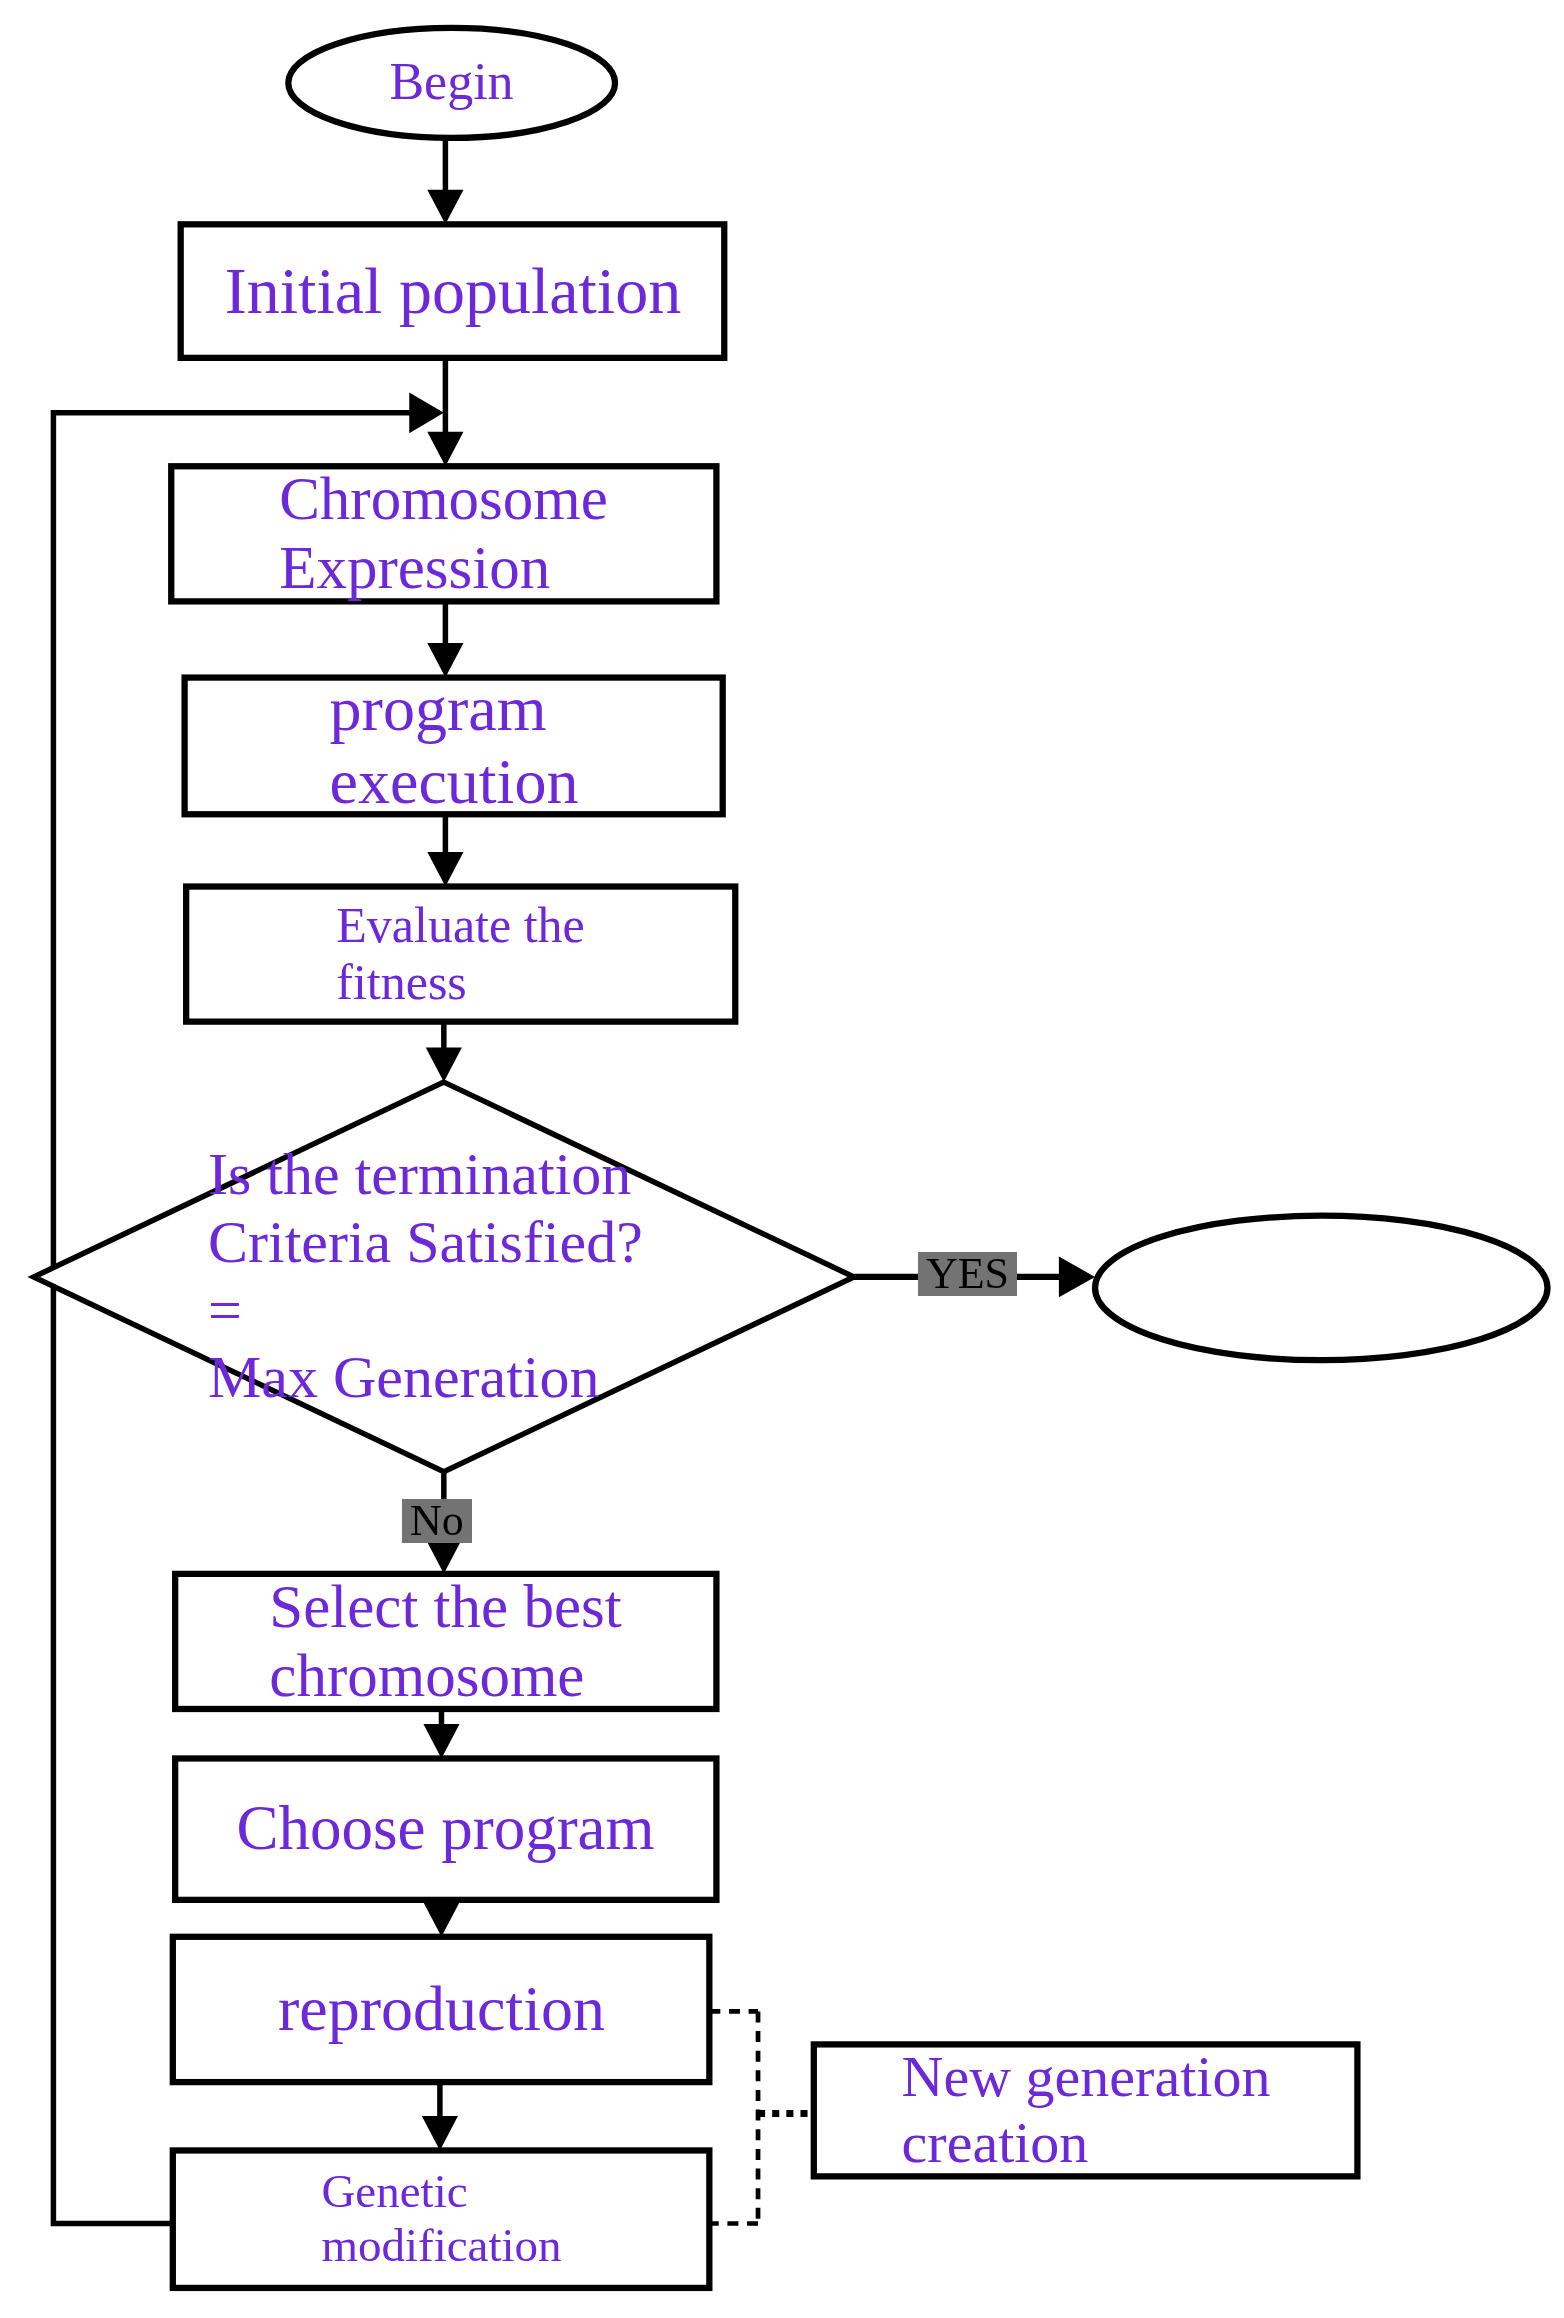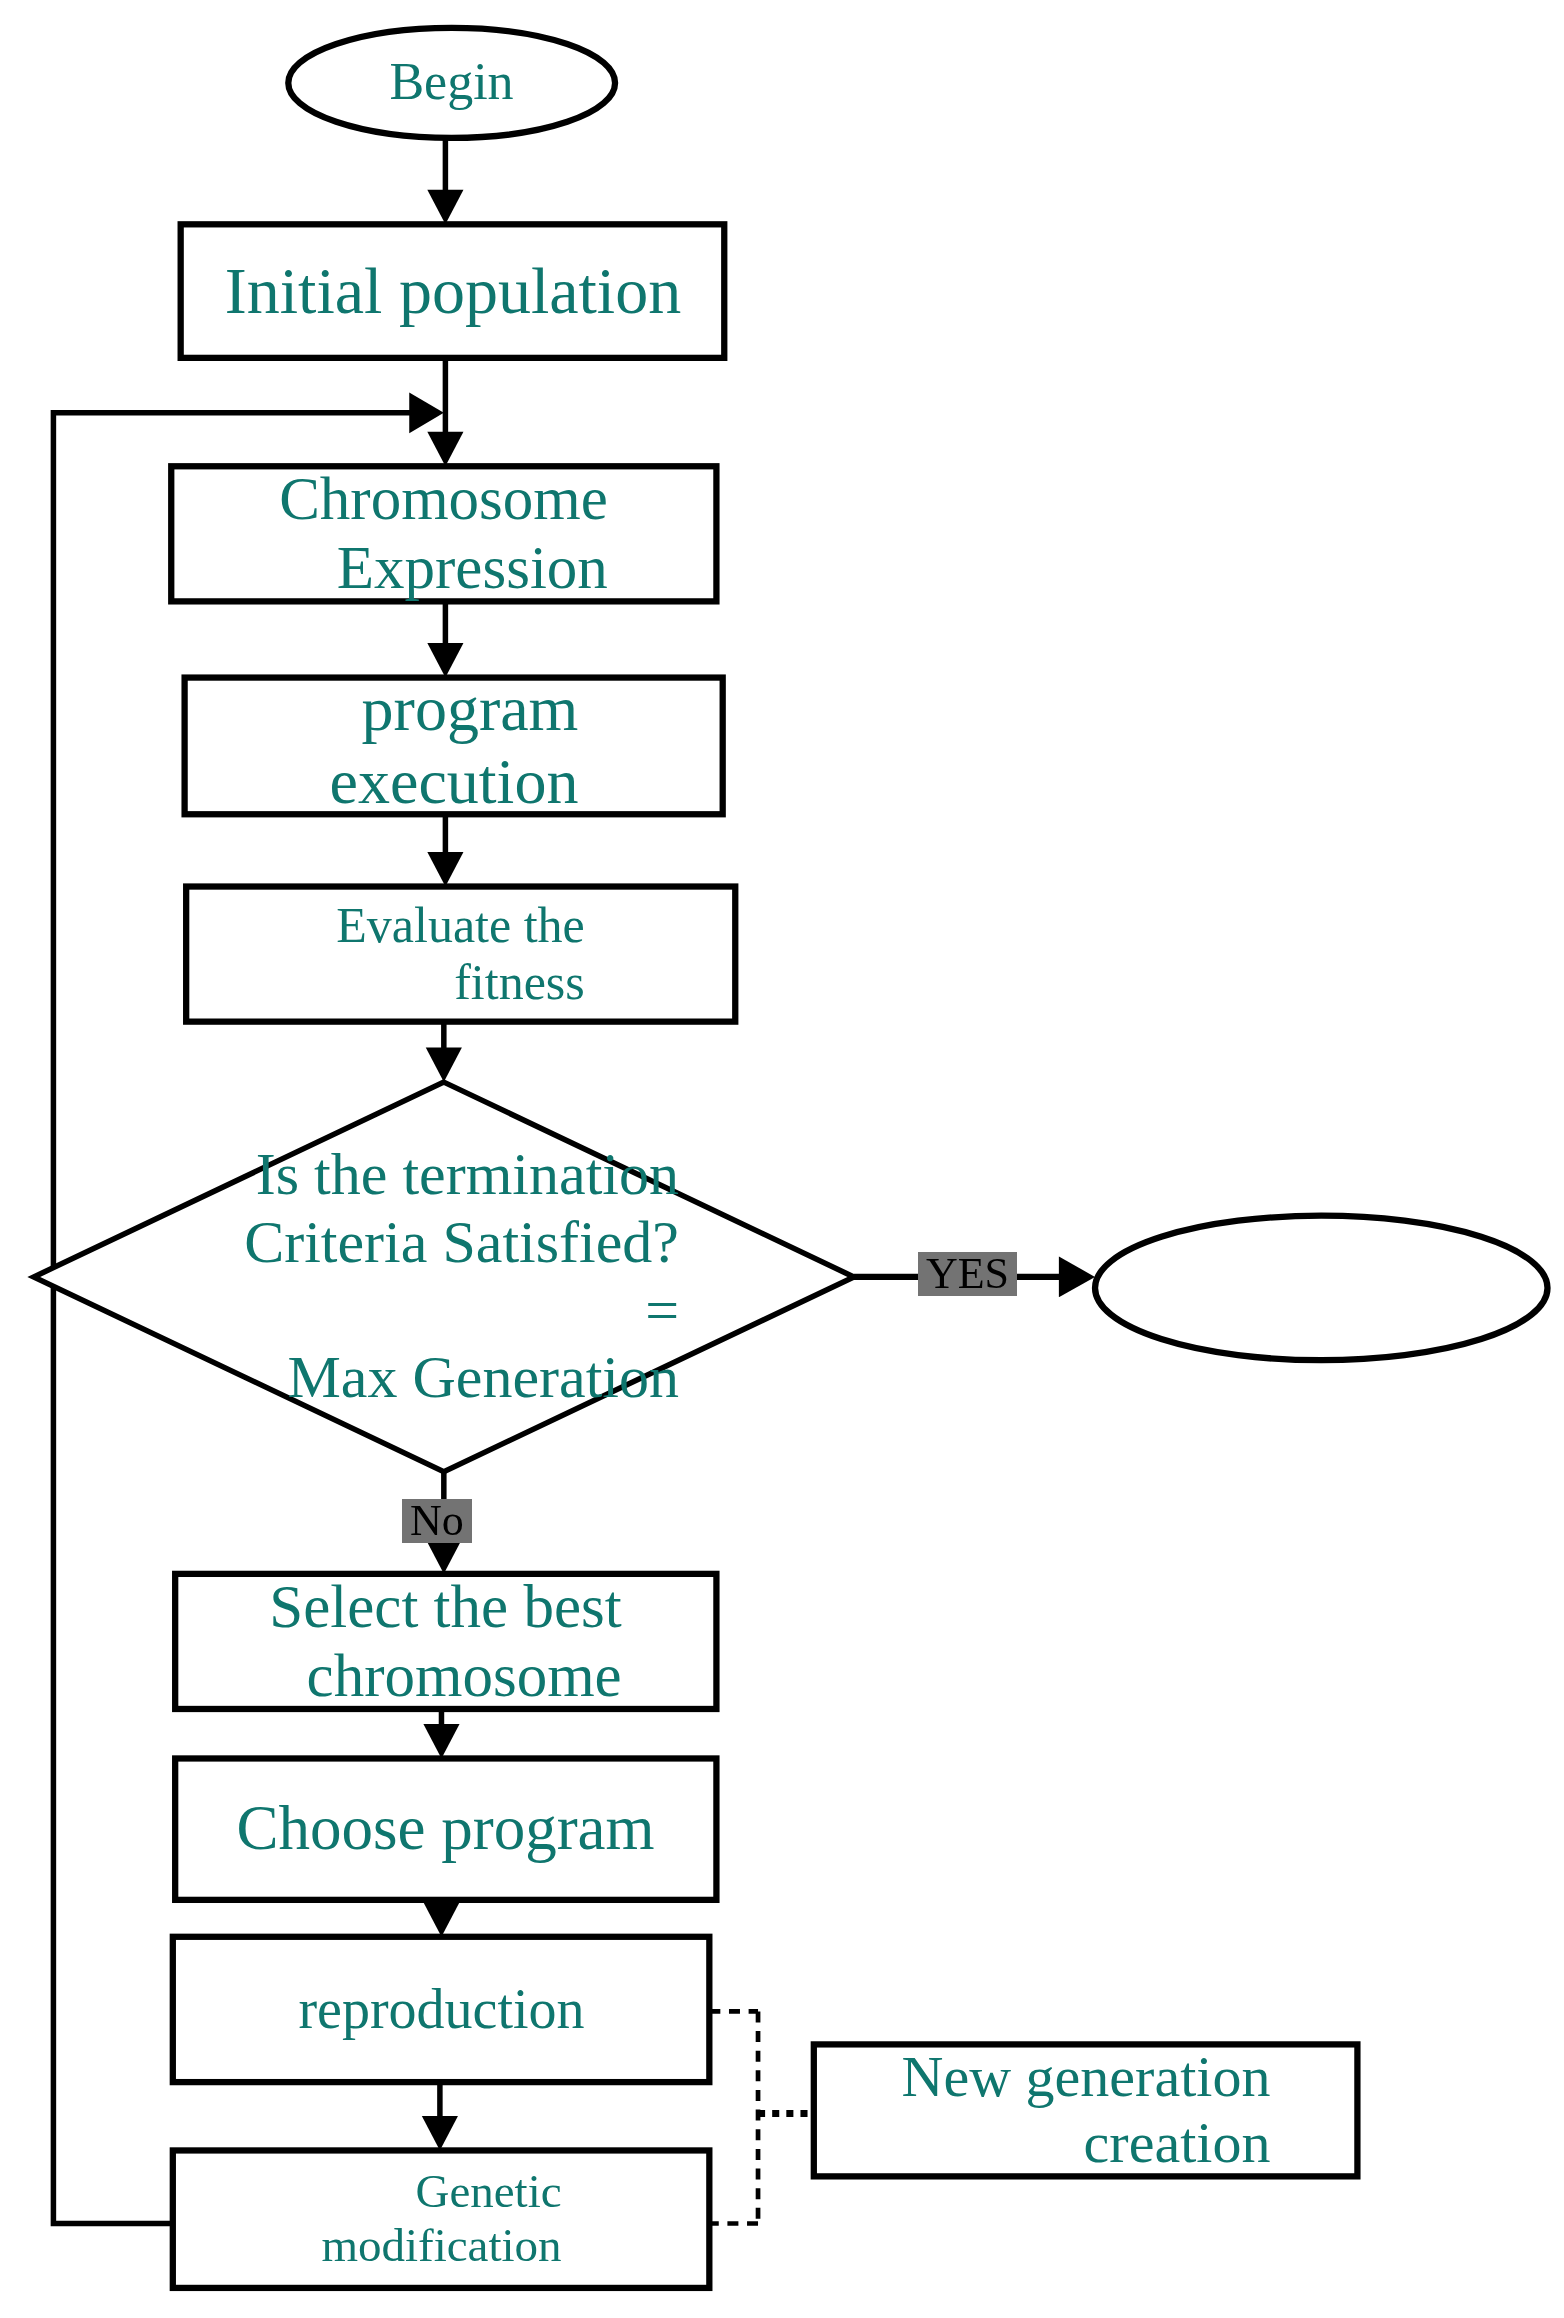--- a/index.html
+++ b/index.html
@@ -20,36 +20,36 @@
     position: absolute;
     left: 0; top: 0;
     width: 1564px;
     height: 2319px;
   }
   .node-label {
     position: absolute;
     display: flex;
     align-items: center;
     justify-content: center;
-    text-align: right;
+    text-align: left;
     white-space: pre-line;
-    color: #0f766e;
+    color: #6d28d9;
     line-height: 1.13;
     pointer-events: none;
   }
   .lbl-begin     { left: 288px; top: 26px;   width: 327px; height: 113px; font-size: 52px; }
   .lbl-initial   { left: 181px; top: 224px;  width: 544px; height: 134px; font-size: 66px; }
   .lbl-chrom     { left: 171px; top: 466px;  width: 545px; height: 135px; font-size: 61px; }
   .lbl-program   { left: 185px; top: 677px;  width: 538px; height: 137px; font-size: 64px; }
   .lbl-evaluate  { left: 186px; top: 886px; width: 549px; height: 135px; font-size: 50px; }
   .lbl-decision  { left: 208px; top: 1169px; width: 471px; height: 215px; font-size: 60px; }
   .lbl-stop      { left: 1095px; top: 1215px; width: 453px; height: 145px; font-size: 58px; }
   .lbl-select    { left: 175px; top: 1574px; width: 541px; height: 135px; font-size: 61px; }
   .lbl-choose    { left: 175px; top: 1758px; width: 541px; height: 141px; font-size: 63px; }
-  .lbl-repro     { left: 173px; top: 1937px; width: 537px; height: 145px; font-size: 56px; }
+  .lbl-repro     { left: 173px; top: 1937px; width: 537px; height: 145px; font-size: 64px; }
   .lbl-genetic   { left: 173px; top: 2150px; width: 537px; height: 137px; font-size: 47px; }
   .lbl-newgen    { left: 814px; top: 2044px; width: 544px; height: 132px; font-size: 58px; }
   .edge-label {
     position: absolute;
     background: #737373;
     padding: 0 7.9px;
     font-size: 44px;
     line-height: 1;
     text-align: center;
     pointer-events: none;

